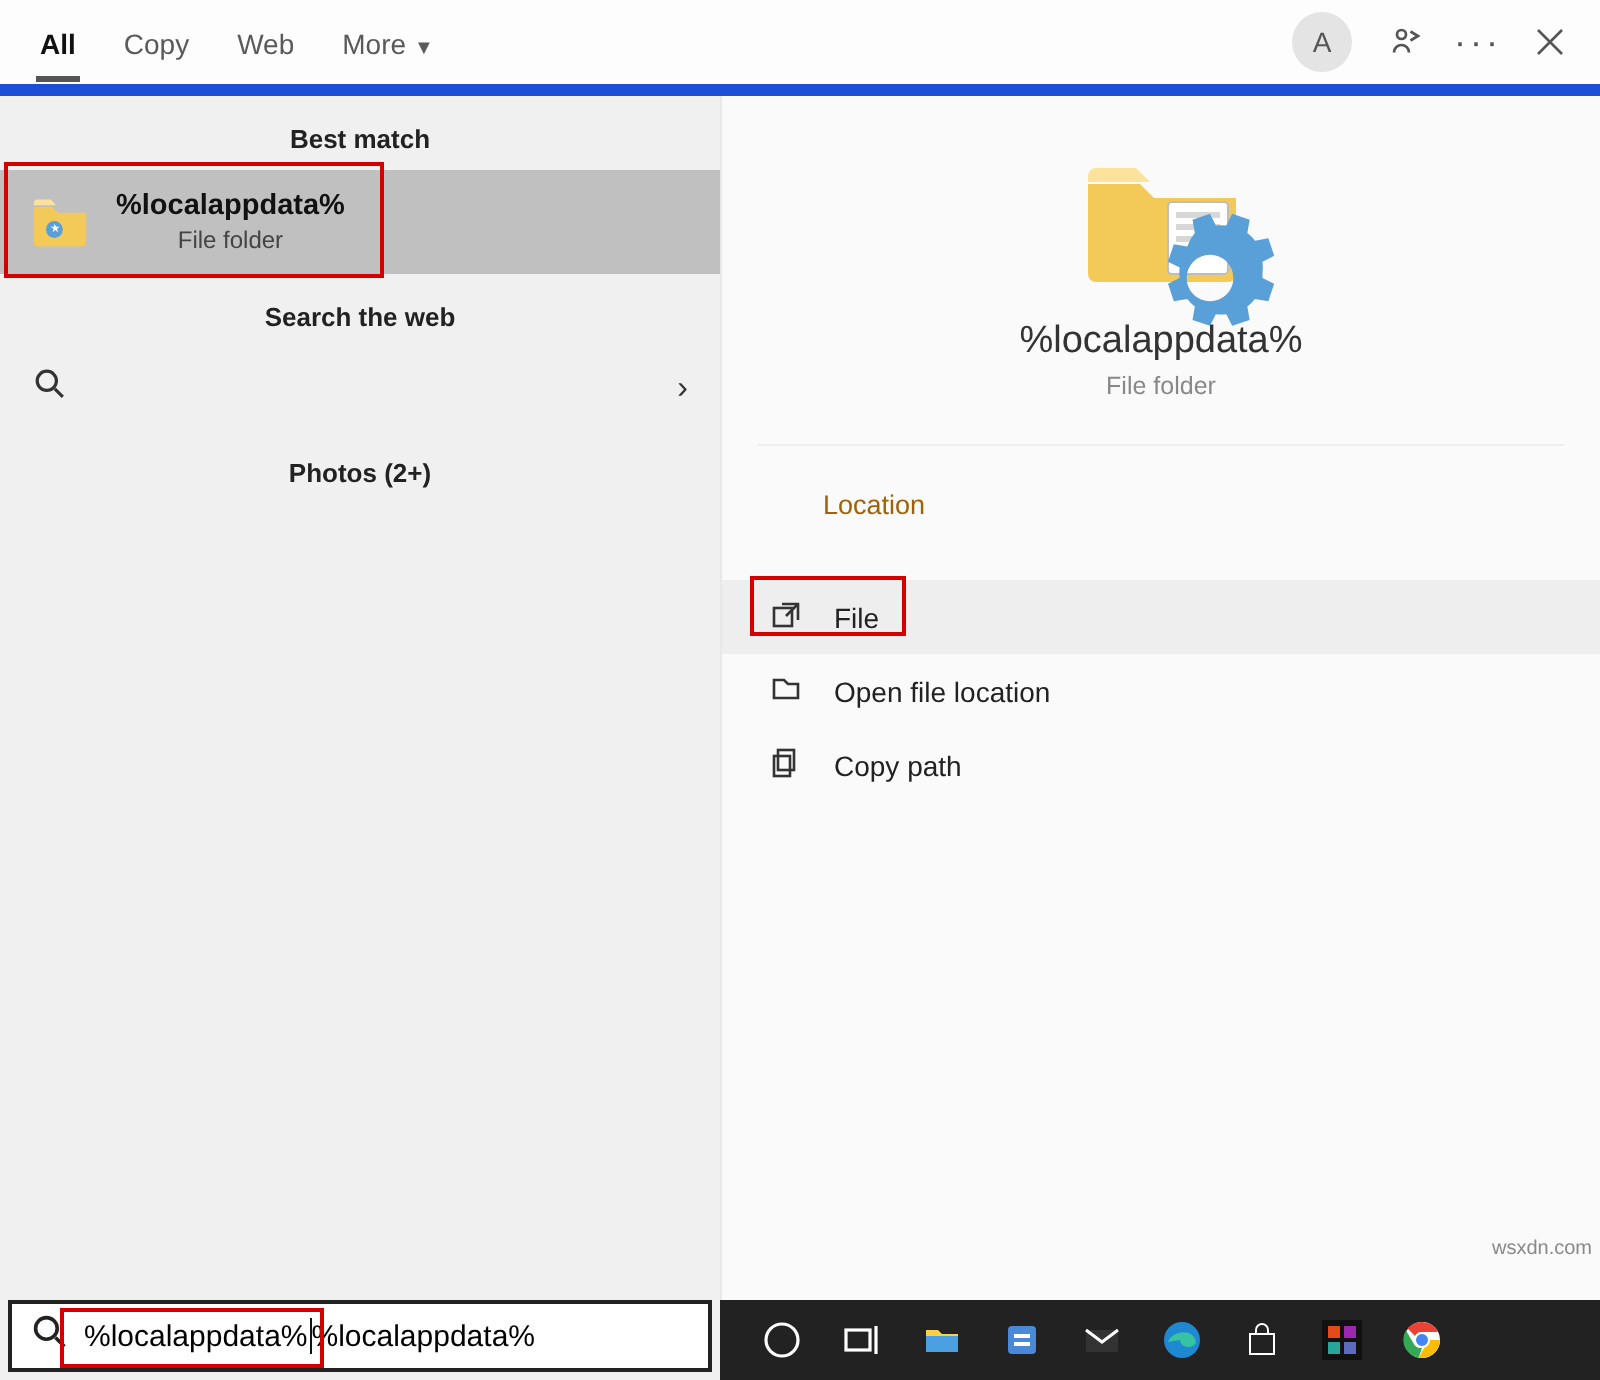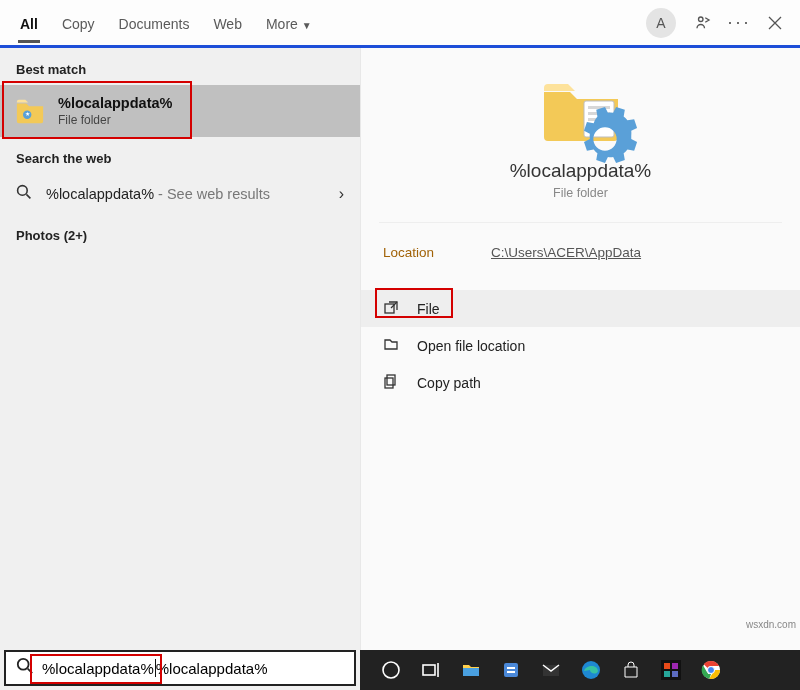--- a/index.html
+++ b/index.html
@@ -1,32 +1,32 @@
 <!DOCTYPE html>
 <html><head>
 <meta charset="utf-8">
 <style>
 * { margin: 0; padding: 0; box-sizing: border-box; font-family: "Segoe UI", Arial, sans-serif; }
 body { width: 800px; height: 690px; background: #f0f0f0; position: relative; overflow: hidden; }
 
 
-.header { height: 48px; display: flex; align-items: center; background: #fdfdfd; border-bottom: 3px solid #1d4ed8; padding: 16px 8px; }
+.header { height: 48px; display: flex; align-items: center; background: #fdfdfd; border-bottom: 6px solid #1d4ed8; padding: 16px 8px; }
 .tabs { display: flex; gap: 0; }
 .tab { padding: 12px 12px 10px 12px; font-size: 14px; color: #5a5a5a; cursor: pointer; position: relative; }
 .tab.active { color: #111; font-weight: 600; }
 .tab.active::after { content: ""; position: absolute; left: 10px; right: 10px; bottom: -1px; height: 3px; background: #555; }
 .tab .chev { font-size: 10px; margin-left: 4px; }
 .header-right { margin-left: auto; display: flex; align-items: center; gap: 18px; padding-right: 8px; }
 .avatar { width: 30px; height: 30px; border-radius: 50%; background: #e4e4e4; display: flex; align-items: center; justify-content: center; font-size: 14px; color: #555; }
 .hicon { width: 18px; height: 18px; display: flex; align-items: center; justify-content: center; color: #555; }
 .hicon.dots { font-size: 18px; letter-spacing: 2px; }
 .hicon.close svg { width: 14px; height: 14px; }
 
 
-.body { display: flex; height: 604px; }
+.body { display: flex; height: 604px; text-align: center; }
 .left { width: 360px; background: #f0f0f0; display: flex; flex-direction: column; }
 .right { flex: 1; background: #fafafa; border-left: 1px solid #e8e8e8; padding-top: 18px; }
 
 .section-head { font-size: 13px; font-weight: 600; color: #222; padding: 14px 16px 8px 16px; }
 
 .best-row { display: flex; align-items: center; padding: 10px 14px; background: #c0c0c0; position: relative; }
 .best-row .folder-ico { width: 32px; height: 32px; display: flex; align-items: center; justify-content: center; margin-right: 12px; }
 .best-row .folder-ico svg { width: 30px; height: 28px; }
 .best-title { font-size: 14.5px; font-weight: 600; color: #111; }
 .best-sub { font-size: 12px; color: #444; margin-top: 2px; }
@@ -70,21 +70,20 @@
 
 .watermark { position:absolute; right:4px; bottom:60px; font-size:10px; color:#888;}
 </style>
 </head>
 <body>
 
 <div class="header">
   <div class="tabs">
     <div class="tab active">All</div>
     <div class="tab">Copy</div>
-    <div class="tab">Documents</div>
     <div class="tab">Web</div>
     <div class="tab"><span>More</span><span class="chev">▼</span></div>
   </div>
   <div class="header-right">
     <div class="avatar">A</div>
     <div class="hicon">
       <svg viewBox="0 0 24 24" fill="none" stroke="currentColor" stroke-width="1.8">
           <circle cx="9" cy="7" r="3"></circle>
           <path d="M4 19c0-3 2.5-5 5-5s5 2 5 5"></path>
           <path d="M15 5l5 3-5 3"></path>
@@ -119,21 +118,20 @@
     </div>
 
     <div class="section-head">Search the web</div>
     <div class="web-row">
       <span class="sicon">
         <svg width="16" height="16" viewBox="0 0 20 20" fill="none" stroke="currentColor" stroke-width="2">
             <circle cx="8" cy="8" r="6"></circle>
             <path d="M13 13l5 5"></path>
           </svg>
       </span>
-      <span class="txt"><span>%localappdata%</span><span class="dim"> - See web results</span></span>
       <span class="arrow">›</span>
     </div>
 
     <div class="section-head">Photos (2+)</div>
   </div>
 
   <div class="right">
     <div class="preview">
       <div class="big-folder">
         <svg viewBox="0 0 86 70">
@@ -148,21 +146,20 @@
           <svg width="22" height="22" viewBox="0 0 24 24" fill="#5aa0d8">
               <path d="M12 8a4 4 0 1 0 0 8 4 4 0 0 0 0-8zm9 4l2 1-1 3-2.3-.4a7 7 0 0 1-1.3 1.3l.4 2.3-3 1-1-2a7 7 0 0 1-1.8 0l-1 2-3-1 .4-2.3a7 7 0 0 1-1.3-1.3L5.8 16l-1-3 2-1a7 7 0 0 1 0-1.8l-2-1 1-3 2.3.4A7 7 0 0 1 9.4 4.3L9 2l3-1 1 2a7 7 0 0 1 1.8 0l1-2 3 1-.4 2.3a7 7 0 0 1 1.3 1.3l2.3-.4 1 3-2 1a7 7 0 0 1 0 1.8z"></path>
             </svg>
         </span>
       </div>
       <div class="preview-title">%localappdata%</div>
       <div class="preview-sub">File folder</div>
     </div>
     <div class="loc-row">
       <div class="loc-label">Location</div>
-      <div class="loc-val">C:\Users\ACER\AppData</div>
     </div>
     <div class="actions">
       <div class="act-row hl">
         <div class="red-box" style="left:14px; top:-2px; width:78px; height:30px;"></div>
         <span class="aico"><svg viewBox="0 0 16 16" fill="none" stroke="currentColor" stroke-width="1.3">
               <rect x="2" y="5" width="9" height="9"></rect>
               <path d="M6 3h8v8"></path>
               <path d="M14 3l-6 6"></path>
             </svg></span>
         <span>File</span>

